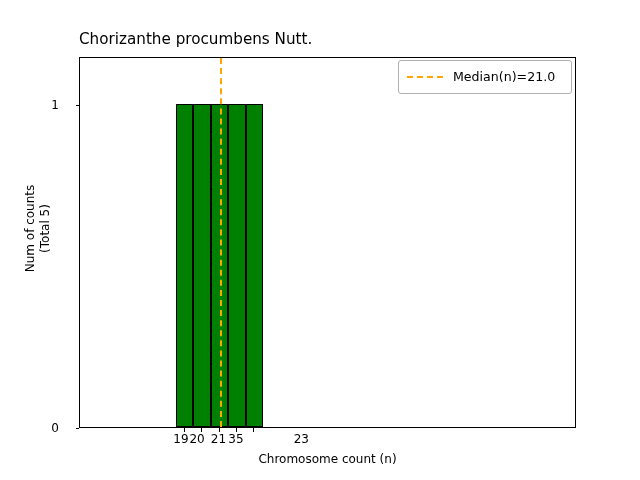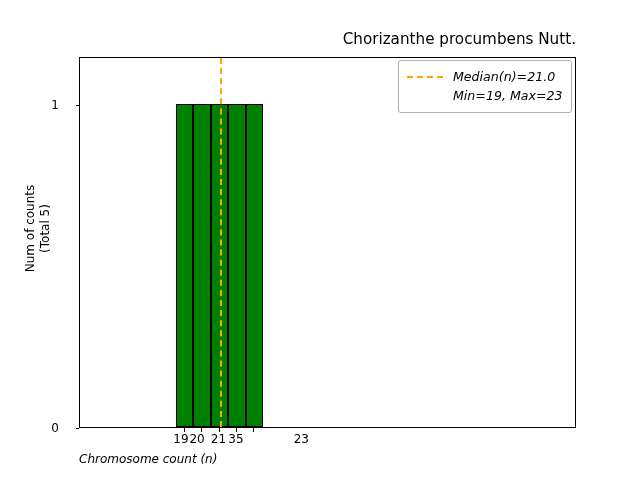--- a/index.html
+++ b/index.html
@@ -23,21 +23,21 @@
     height: 480px;
     background: #ffffff;
   }
 
   
   #chart-title {
     position: absolute;
     left: 79px;
     top: 30px;
     width: 497px;
-    text-align: right;
+    text-align: left;
     font-size: 15.2px;
     line-height: 18px;
     color: #000000;
     white-space: nowrap;
   }
 
   
   #plot-area {
     position: absolute;
     left: 79px;
@@ -106,25 +106,24 @@
     white-space: nowrap;
     color: #000000;
   }
 
   
   #xlabel {
     position: absolute;
     left: 79px;
     top: 452px;
     width: 497px;
-    text-align: left;
+    text-align: center;
     font-size: 12px;
     line-height: 14px;
     white-space: nowrap;
-    font-style: italic;
   }
 
   #ylabel {
     position: absolute;
     left: 0px;
     top: 0px;
     width: 371px;
     height: 34px;
     transform: translate(21px, 414px) rotate(-90deg);
     transform-origin: 0 0;
@@ -147,21 +146,20 @@
     box-sizing: border-box;
     background: #ffffff;
     border: 1px solid #b0b0b0;
     border-radius: 3px;
     padding: 6px 8px 7px 8px;
   }
   .legend-row {
     display: flex;
     align-items: center;
     height: 19px;
-    font-style: italic;
   }
   .legend-swatch {
     width: 36px;
     height: 0;
     margin-right: 10px;
     flex: 0 0 36px;
     border-top: 2.6px dashed #ffa500;
   }
   .legend-swatch.blank {
     border-top: none;
@@ -213,19 +211,15 @@
   <div id="ylabel">
     <span class="yl-line">Num of counts</span>
     <span class="yl-line">(Total 5)</span>
   </div>
 
   <div id="legend">
       <div class="legend-row">
         <span class="legend-swatch" style="border-top-color: rgb(255, 165, 0);"></span>
         <span class="legend-text">Median(n)=21.0</span>
       </div>
-      <div class="legend-row">
-        <span class="legend-swatch blank"></span>
-        <span class="legend-text">Min=19, Max=23</span>
-      </div>
     </div>
 
 </div>
 
 </body></html>

